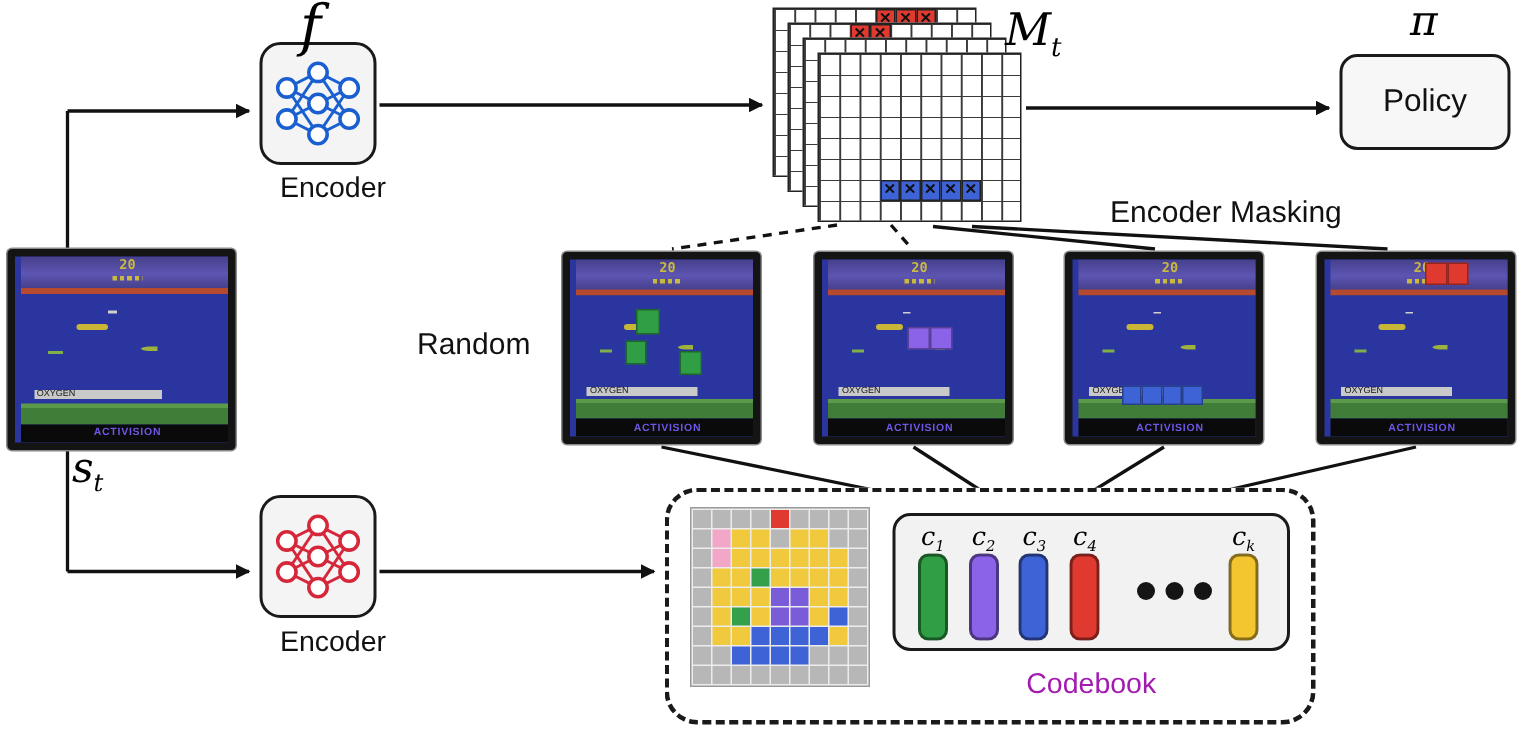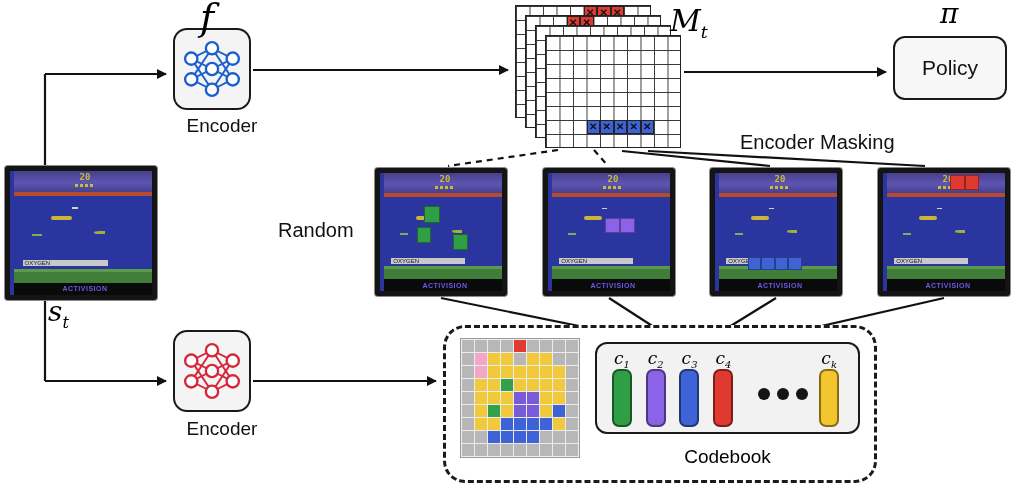--- a/index.html
+++ b/index.html
@@ -67,21 +67,21 @@
 
   
   #cb-box{background:#f2f2f2;border:2.5px solid #1a1a1a;border-radius:12px;
           display:flex;align-items:flex-start;padding:6px 0 0 12px;}
   .cb-entry{display:flex;flex-direction:column;align-items:center;width:26px;margin-right:8px;}
   .cb-entry-label{height:19px;font-size:17px;}
   .cb-bar{width:20px;height:58px;border-radius:7px;border:2px solid rgba(0,0,0,0.45);box-sizing:border-box;}
   .cb-dots{display:flex;gap:7px;margin:38px 8px 0 14px;}
   .dot{width:12px;height:12px;border-radius:50%;background:#151515;}
   .cb-entry-k{margin-left:auto;margin-right:16px;}
-  #cb-label{text-align:center;font-size:19px;color:#000000;}
+  #cb-label{text-align:center;font-size:19px;color:#a21caf;}
 </style>
 </head>
 <body>
 
 <div id="stage">
 
   <svg id="connectors" width="1024" height="488">
     <defs>
       <marker id="arr" markerUnits="userSpaceOnUse" markerWidth="12" markerHeight="12" refX="9" refY="5" orient="auto">
         <path d="M0,0 L10,5 L0,10 Z" fill="#111"></path>

